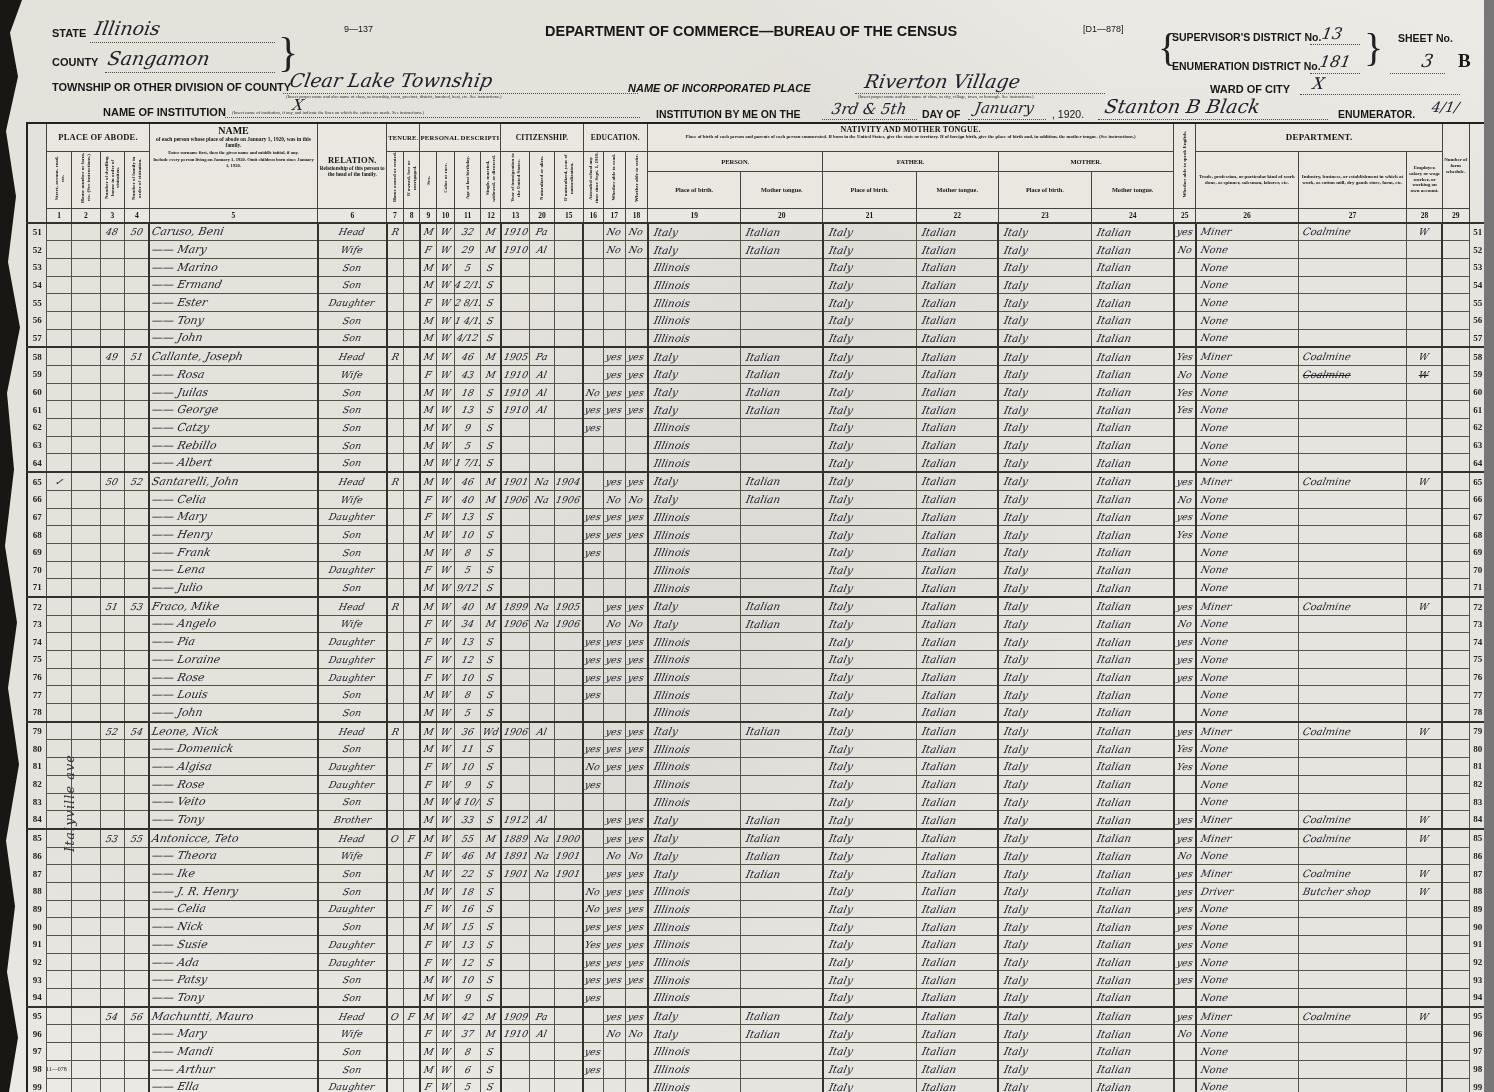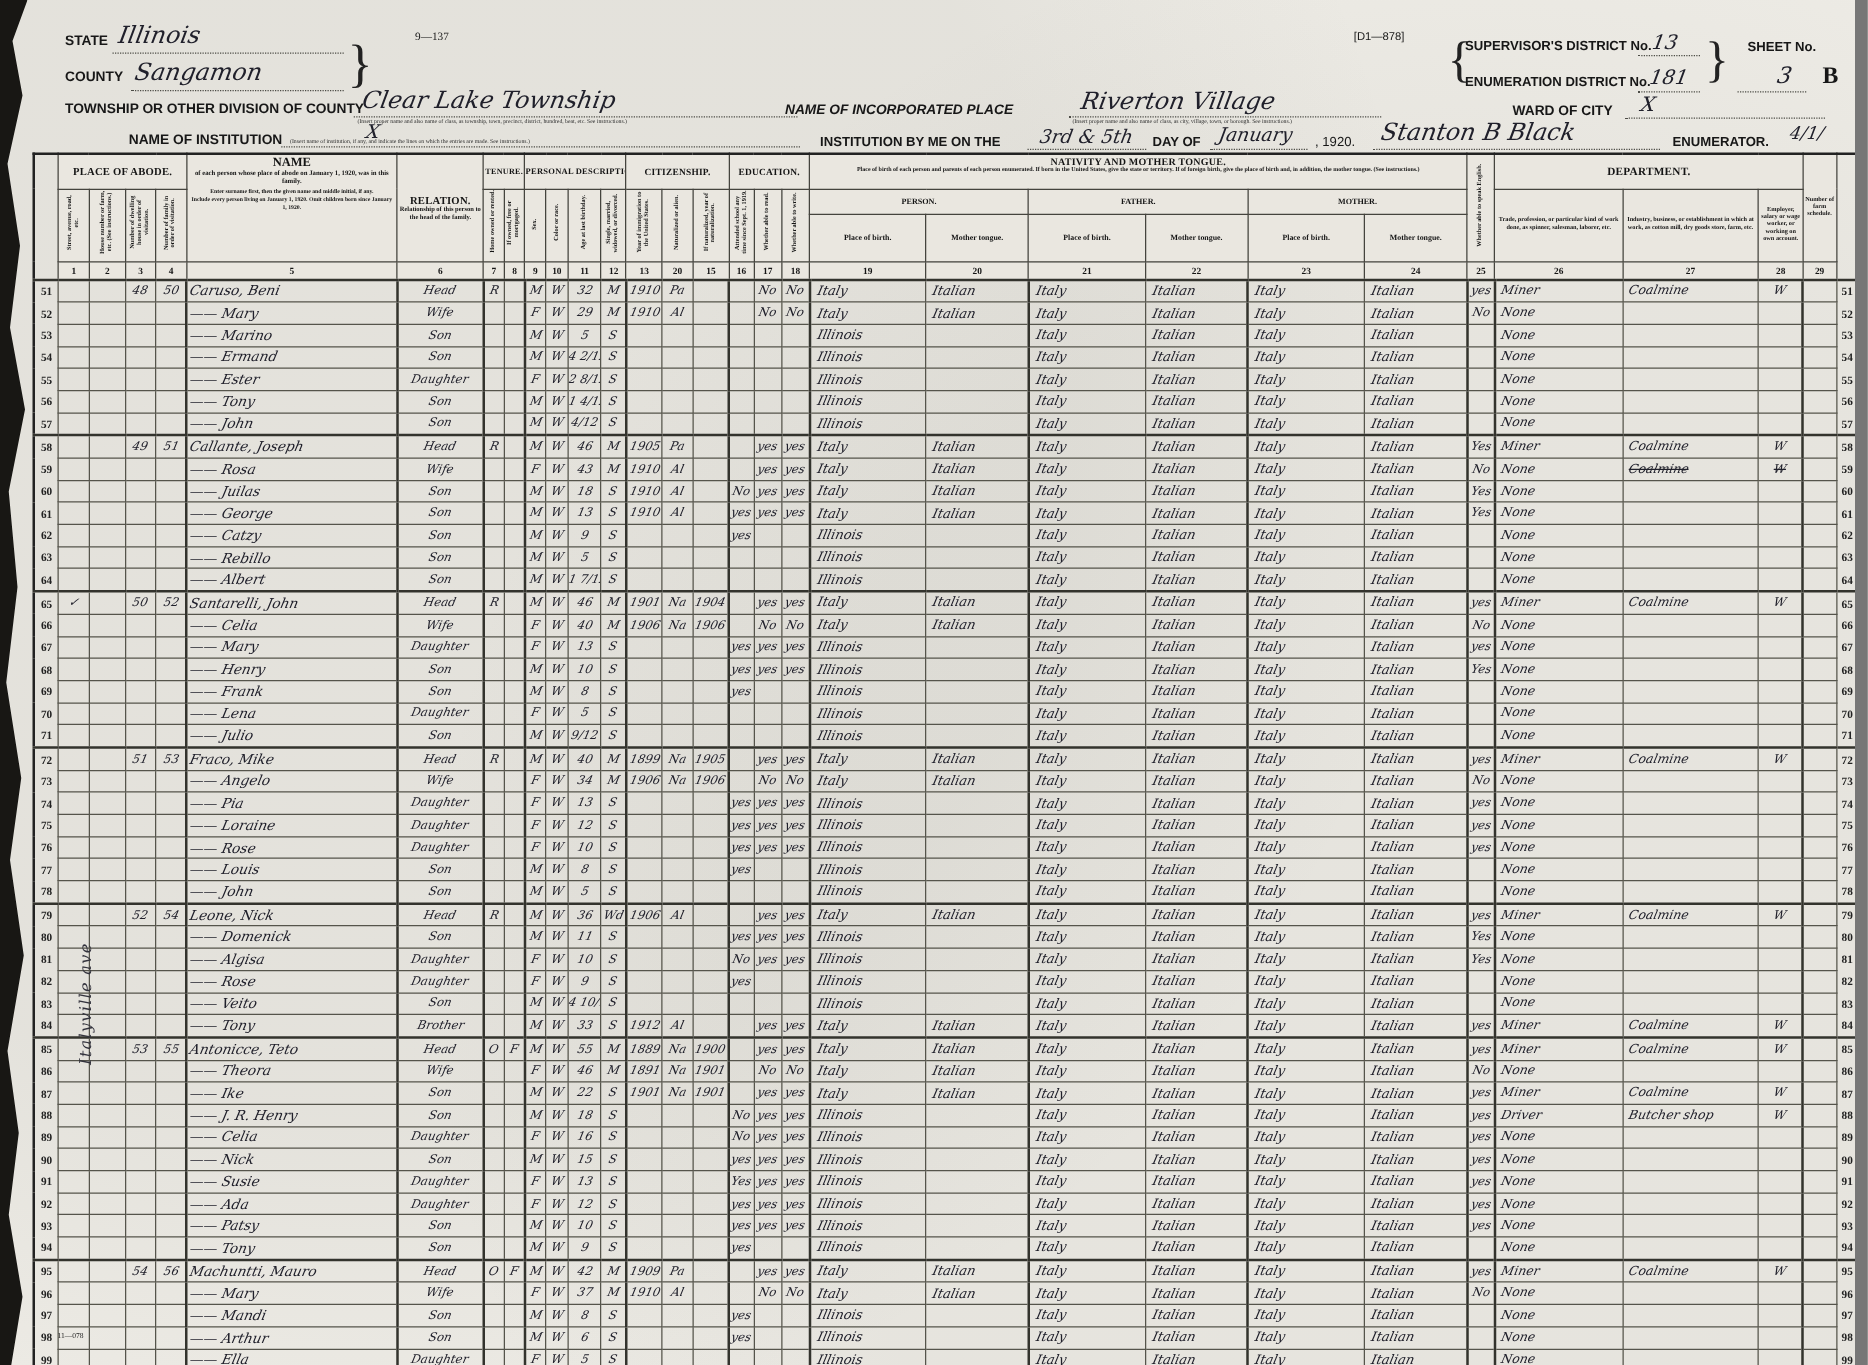--- a/index.html
+++ b/index.html
@@ -66,22 +66,23 @@
   <div class="torn"></div>
 
   <span class="lbl" style="left:52px;top:27px;font-size:11px;">STATE</span>
   <span class="hw hwp" style="left:95px;top:17px;font-size:19px;">Illinois</span>
   <span class="rule" style="left:90px;top:41px;width:185px;"></span>
   <span class="lbl" style="left:52px;top:56px;font-size:11px;">COUNTY</span>
   <span class="hw hwp" style="left:108px;top:47px;font-size:19px;">Sangamon</span>
   <span class="rule" style="left:105px;top:71px;width:170px;"></span>
   <span class="brace" style="left:278px;top:28px;font-size:42px;">}</span>
 
-  <span class="lbl" style="left:332px;top:24px;font-size:9px;font-weight:normal;font-family:Liberation Serif, serif;">9—137</span>
+  <span class="lbl" style="left:344px;top:24px;font-size:9px;font-weight:normal;">9—137</span>
 
+  <span class="lbl" style="left:545px;top:23px;font-size:14.5px;">DEPARTMENT OF COMMERCE—BUREAU OF THE CENSUS</span>
   <span class="lbl" style="left:1083px;top:24px;font-size:9px;font-weight:normal;text-align:center;">[D1—878]</span>
 
   <span class="brace" style="left:1158px;top:24px;font-size:40px;">{</span>
   <span class="lbl" style="left:1172px;top:31px;font-size:10.5px;">SUPERVISOR'S DISTRICT No.</span>
   <span class="hw hwp" style="left:1322px;top:24px;font-size:16px;">13</span>
   <span class="rule" style="left:1310px;top:43px;width:50px;"></span>
   <span class="lbl" style="left:1172px;top:60px;font-size:10.5px;">ENUMERATION DISTRICT No.</span>
   <span class="hw hwp" style="left:1320px;top:52px;font-size:16px;">181</span>
   <span class="rule" style="left:1310px;top:72px;width:50px;"></span>
   <span class="brace" style="left:1364px;top:24px;font-size:40px;">}</span>

